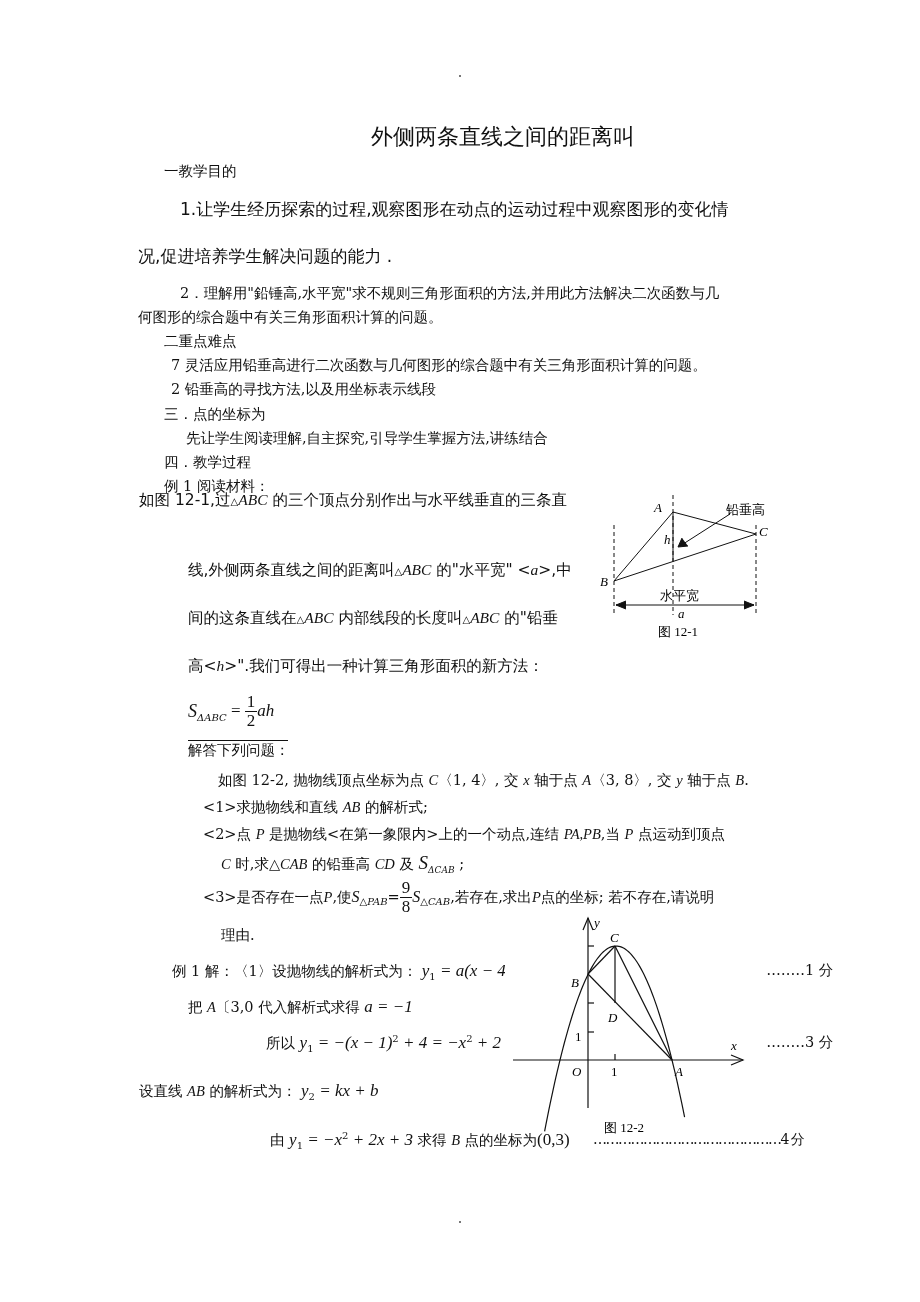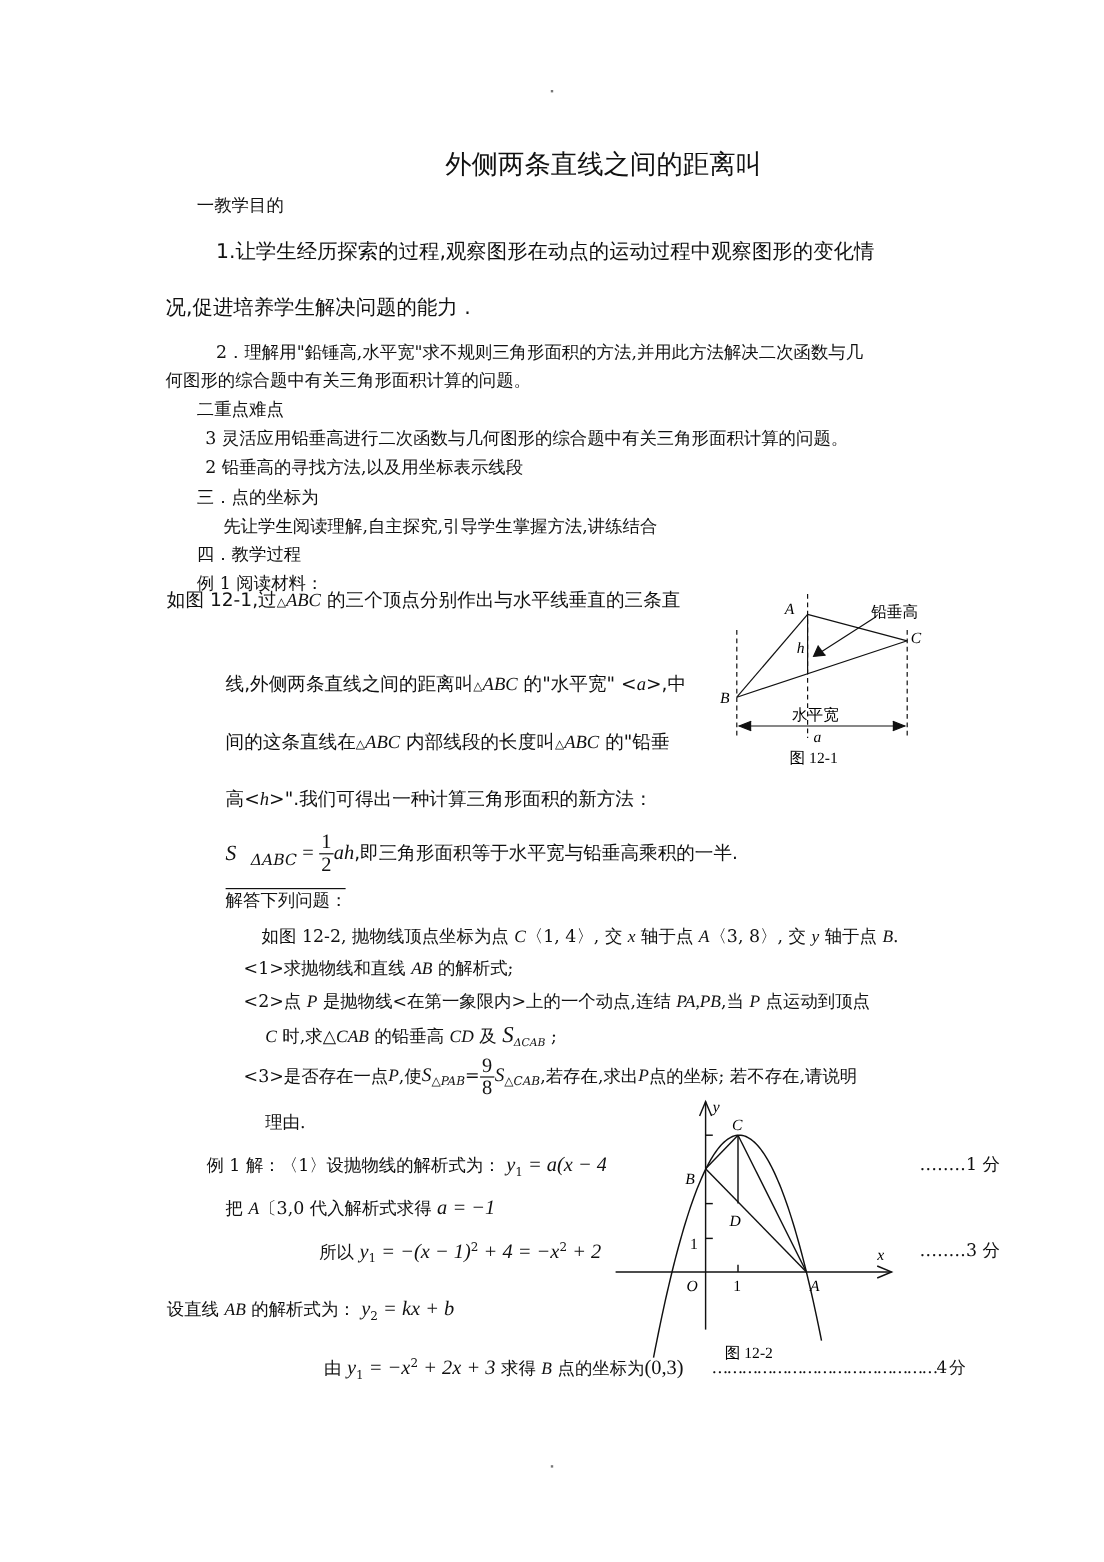--- a/index.html
+++ b/index.html
@@ -30,21 +30,21 @@
 
 <div class="abs serif t22" style="left:371px; top:122px;">外侧两条直线之间的距离叫</div>
 
 <div class="abs serif t15" style="left:164px; top:162px;">一教学目的</div>
 <div class="abs sans t17" style="left:180px; top:198px; font-size:17px;">1.让学生经历探索的过程,观察图形在动点的运动过程中观察图形的变化情</div>
 <div class="abs sans t17" style="left:138px; top:245px; font-size:17px;">况,促进培养学生解决问题的能力 .</div>
 <div class="abs serif t15" style="left:180px; top:284px;">2．理解用"鉛锤高,水平宽"求不规则三角形面积的方法,并用此方法解决二次函数与几</div>
 <div class="abs serif t15" style="left:138px; top:308px;">何图形的综合题中有关三角形面积计算的问题。</div>
 
 <div class="abs serif t15" style="left:164px; top:332px;">二重点难点</div>
-<div class="abs serif t15" style="left:171px; top:356px;">3 灵活应用铅垂高进行二次函数与几何图形的综合题中有关三角形面积计算的问题。</div>
+<div class="abs serif t15" style="left:171px; top:356px;">7 灵活应用铅垂高进行二次函数与几何图形的综合题中有关三角形面积计算的问题。</div>
 <div class="abs serif t15" style="left:171px; top:380px;">2 铅垂高的寻找方法,以及用坐标表示线段</div>
 
 <div class="abs serif t15" style="left:164px; top:405px;">三．点的坐标为</div>
 <div class="abs serif t15" style="left:186px; top:429px;">先让学生阅读理解,自主探究,引导学生掌握方法,讲练结合</div>
 
 <div class="abs serif t15" style="left:164px; top:453px;">四．教学过程</div>
 <div class="abs serif t15" style="left:164px; top:477px;">例 1 阅读材料：</div>
 
 <div class="abs sans" style="left:139px; top:490px; font-size:15.5px;">
   <span>如图 12-1,过</span><span style="font-size:10px;">△</span><i>ABC</i><span> 的三个顶点分别作出与水平线垂直的三条直</span>
@@ -54,28 +54,27 @@
 </div>
 <div class="abs sans" style="left:188px; top:608px; font-size:15.5px;">
   <span>间的这条直线在</span><span style="font-size:10px;">△</span><i>ABC</i><span> 内部线段的长度叫</span><span style="font-size:10px;">△</span><i>ABC</i><span> 的"铅垂</span>
 </div>
 <div class="abs sans" style="left:188px; top:656px; font-size:15.5px;">
   <span>高&lt;</span><i>h</i><span>&gt;".我们可得出一种计算三角形面积的新方法：</span>
 </div>
 
 <div class="abs" style="left:188px; top:690px; height:42px; display:flex; align-items:center;">
   <span class="m" style="font-size:18px;">S</span>
-    <sub class="serif" style="font-style:italic; font-size:13px; margin-top:12px;margin-left:12px;">ΔABC</sub>
+    <sub class="serif" style="font-style:italic; font-size:10px; margin-top:12px;">ΔABC</sub>
   <span class="mr" style="white-space:pre;"> = </span>
   <span class="frac">
       <span class="n">1</span>
       <span class="d">2</span>
     </span>
   <span class="m">ah</span>
-  <span class="sans" style="font-size:15.5px;"> ,即三角形面积等于水平宽与铅垂高乘积的一半.</span>
 </div>
 <div class="abs serif t15 underline-top" style="left:188px; top:740px; width:100px;">解答下列问题：</div>
 
 <svg width="200" height="155" style="position:absolute; left:590px; top:490px;">
   <g stroke="#111" stroke-width="1" fill="none">
     <line x1="24" y1="35" x2="24" y2="125" stroke-dasharray="4,3"></line>
     <line x1="83" y1="5" x2="83" y2="125" stroke-dasharray="4,3"></line>
     <line x1="166" y1="35" x2="166" y2="125" stroke-dasharray="4,3"></line>
     <line x1="83" y1="22" x2="24" y2="91"></line>
     <line x1="83" y1="22" x2="166" y2="44"></line>

